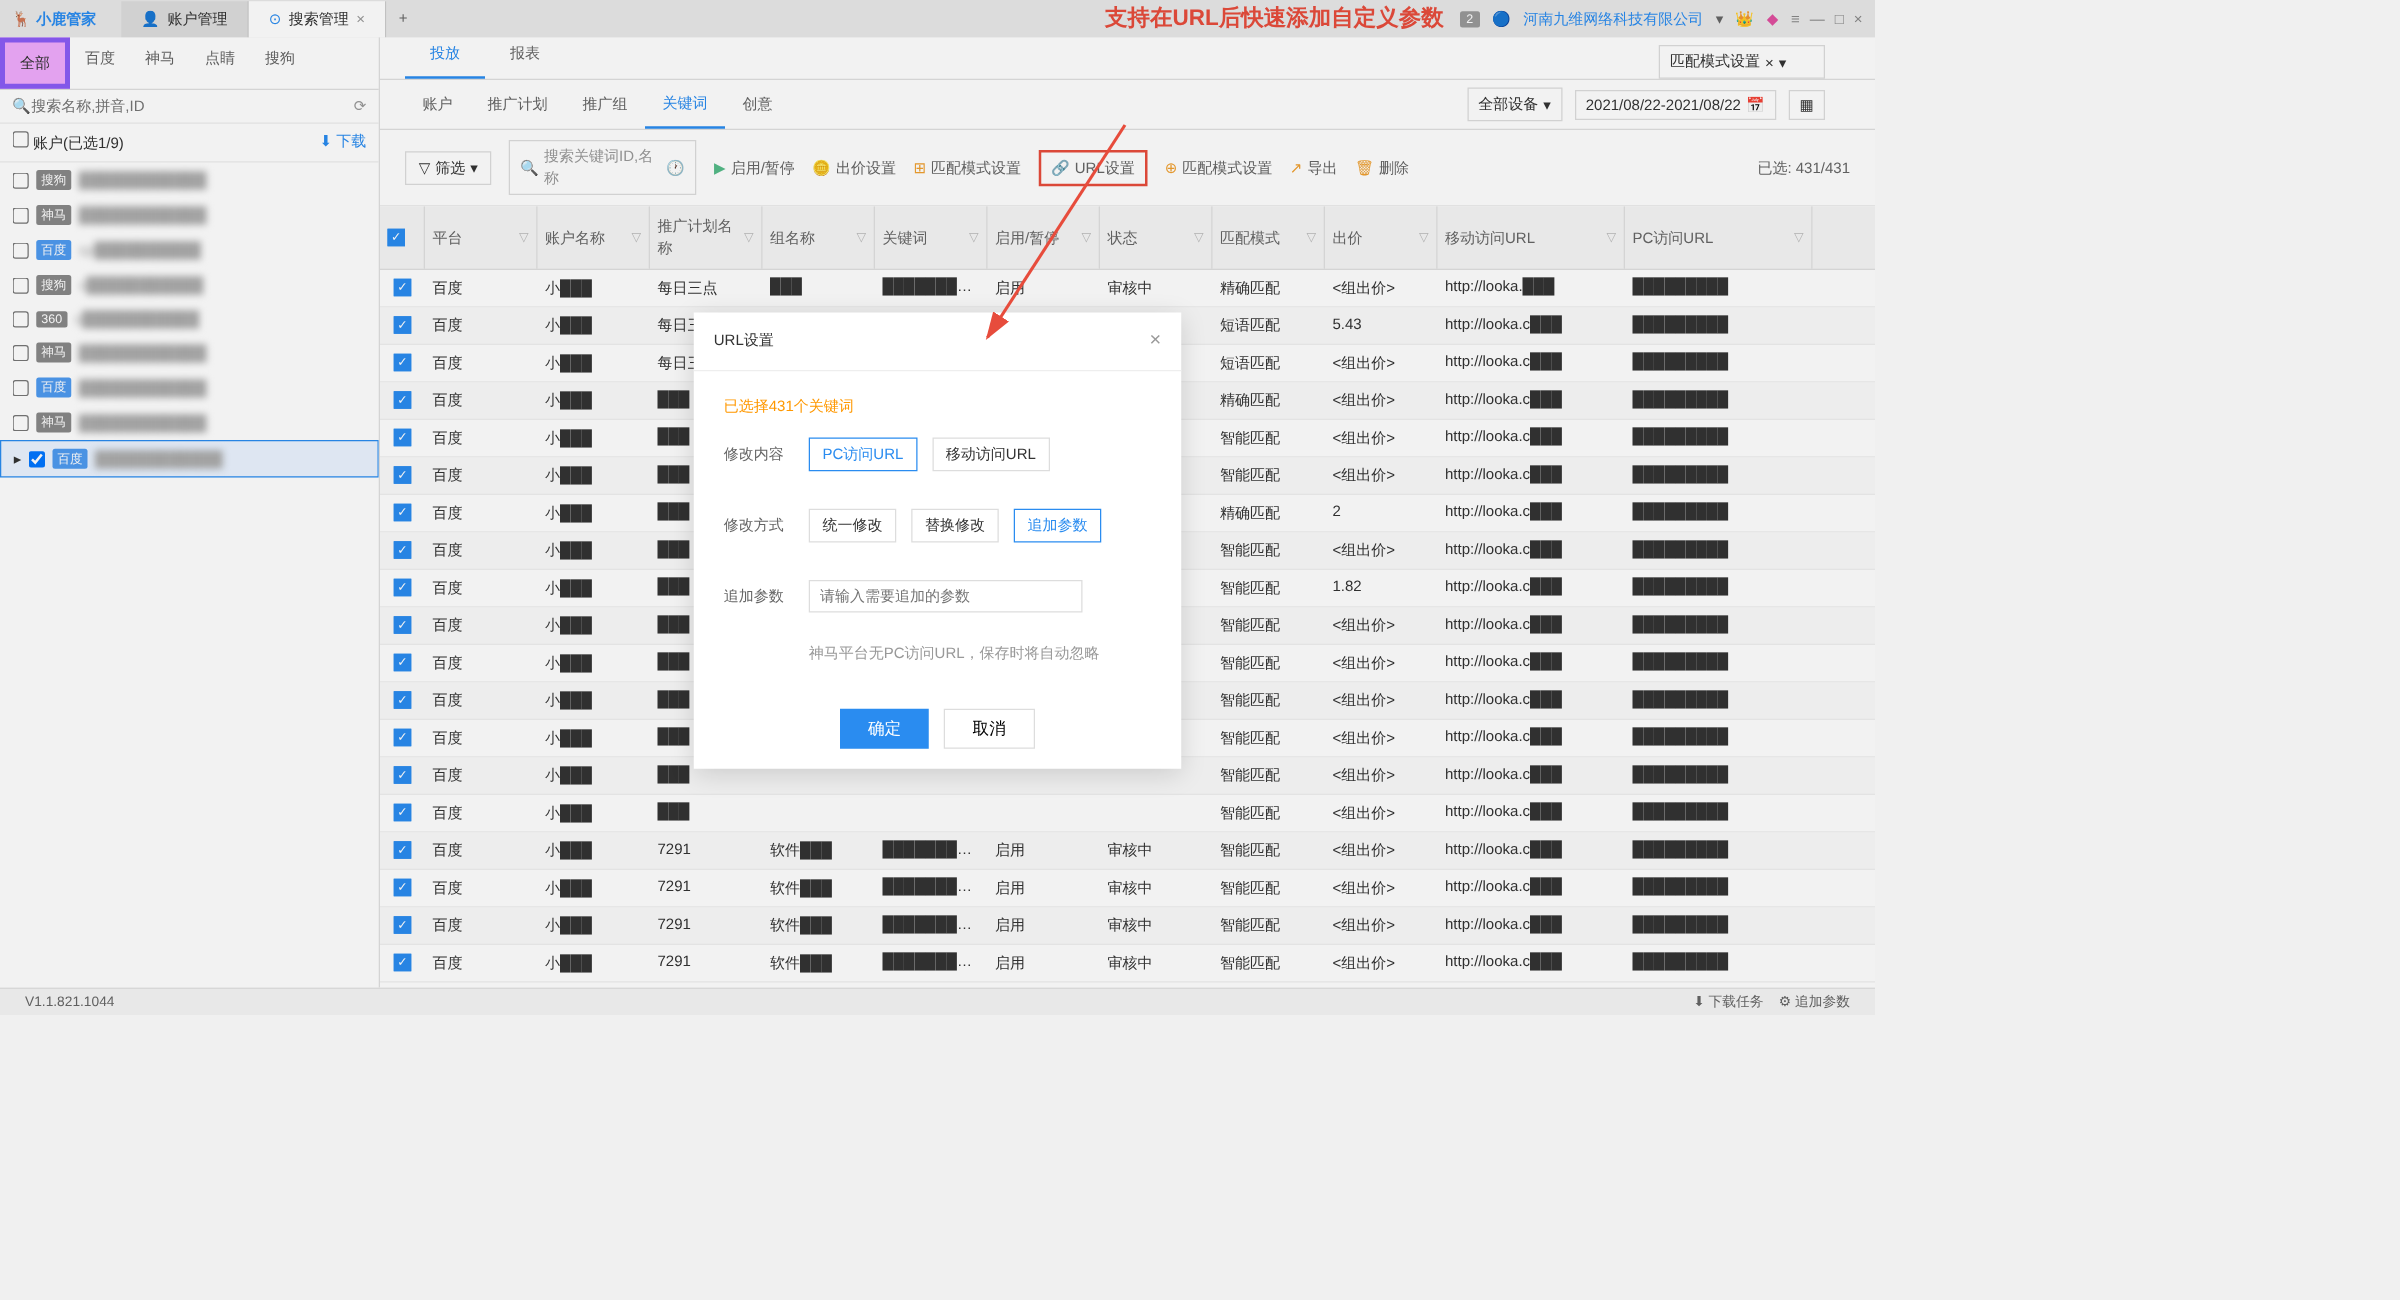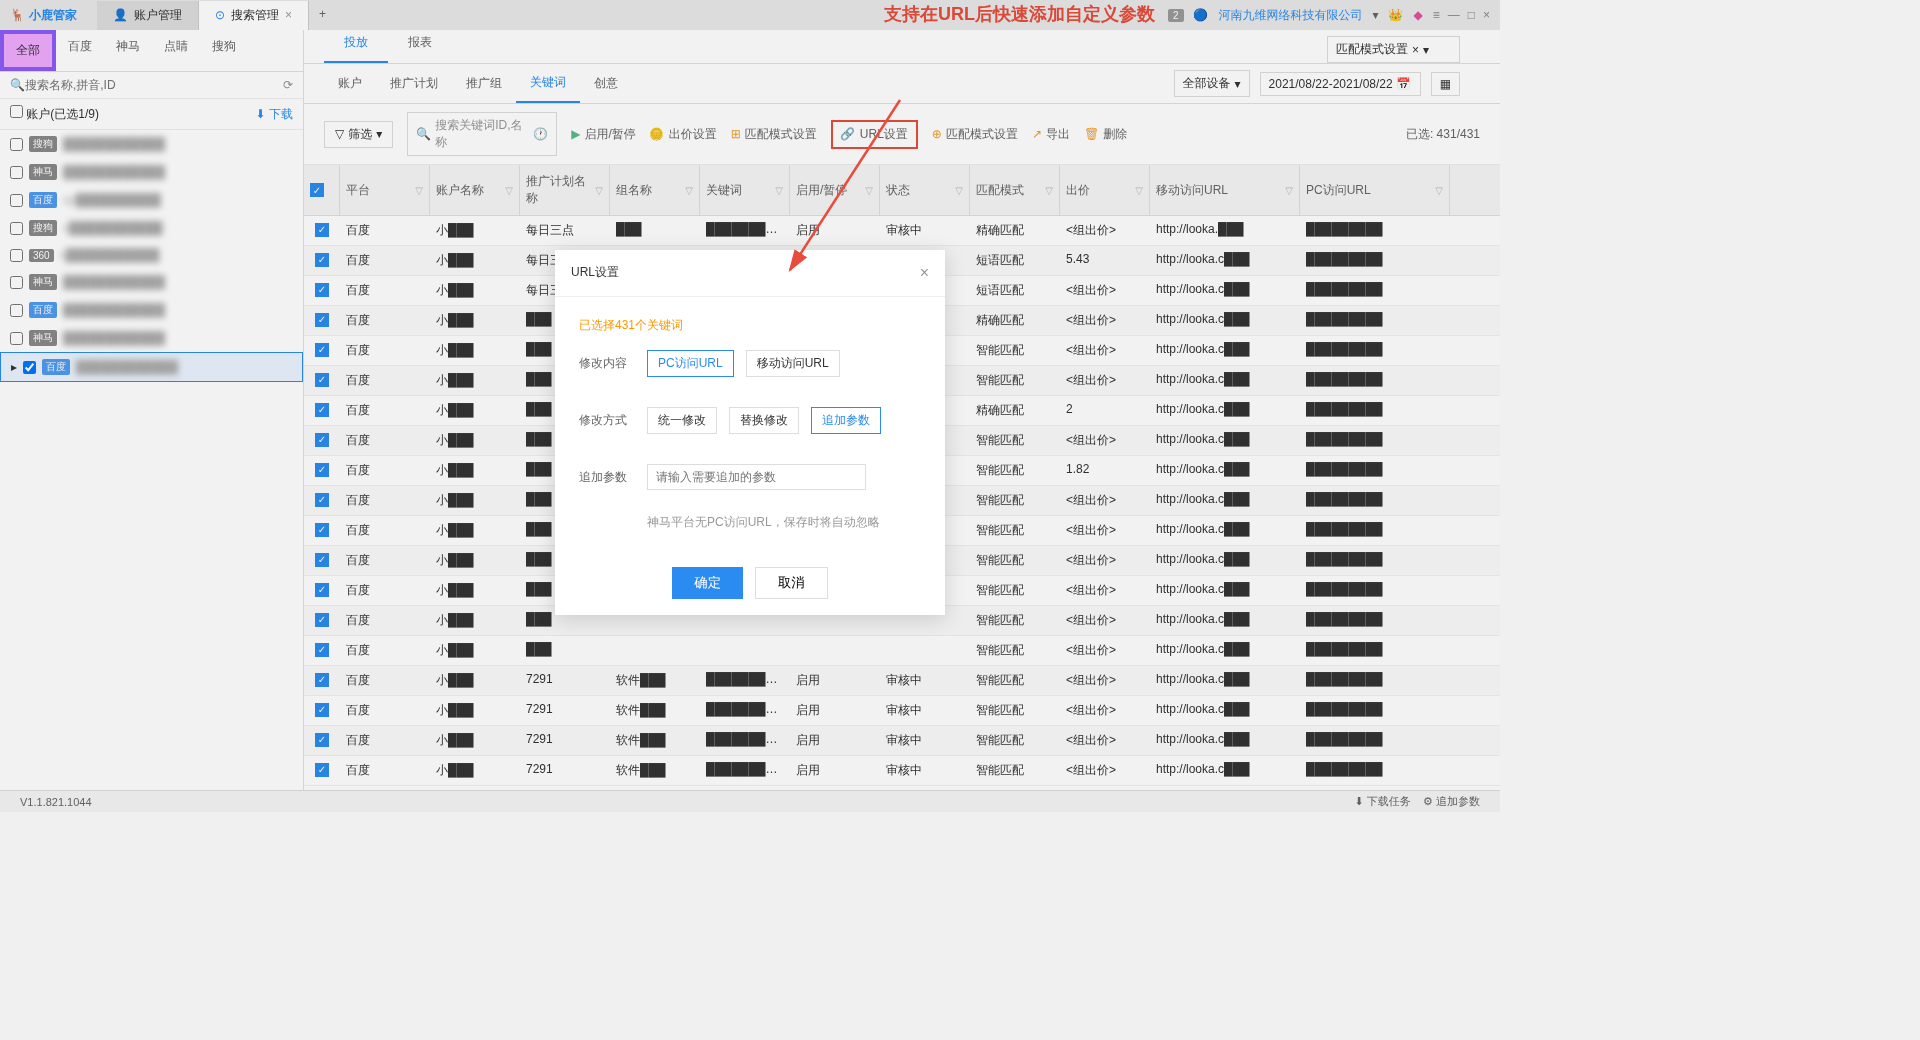--- a/index.html
+++ b/index.html
@@ -15,21 +15,21 @@
 .titlebar .badge { background: #999; color: #fff; padding: 1px 5px; border-radius: 2px; font-size: 10px; }
 .titlebar .company { color: #2a8cf0; }
 .titlebar .winbtns { display: flex; gap: 8px; color: #888; }
 .main { display: flex; height: calc(100% - 52px); }
 .sidebar { width: 304px; background: #fff; border-right: 1px solid #e0e0e0; display: flex; flex-direction: column; }
 .sidebar-tabs { display: flex; border-bottom: 1px solid #e0e0e0; }
 .sidebar-tab { padding: 8px 12px; cursor: pointer; color: #666; }
 .sidebar-tab.active { background: #f0abfc; color: #333; border: 4px solid #8b5cf6; }
 .sidebar-search { padding: 6px 10px; display: flex; align-items: center; border-bottom: 1px solid #eee; color: #999; }
 .sidebar-search input { border: none; outline: none; flex: 1; font-size: 12px; }
-.sidebar-header { padding: 6px 10px; display: flex; justify-content: space-between; align-items: flex-end; border-bottom: 1px solid #eee; }
+.sidebar-header { padding: 6px 10px; display: flex; justify-content: space-between; align-items: flex-start; border-bottom: 1px solid #eee; }
 .sidebar-header .download { color: #2a8cf0; }
 .sidebar-list { flex: 1; overflow: auto; }
 .sidebar-item { padding: 6px 10px; display: flex; align-items: center; gap: 6px; }
 .sidebar-item.selected { border: 1px solid #2a8cf0; background: #eaf3ff; }
 .platform-tag { padding: 1px 4px; border-radius: 2px; font-size: 10px; color: #fff; background: #999; }
 .platform-tag.baidu { background: #4e9af0; }
 .platform-tag.sm { background: #888; }
 .platform-tag.sg { background: #888; }
 .blur-text { filter: blur(3px); color: #aaa; }
 .content { flex: 1; background: #fff; display: flex; flex-direction: column; position: relative; }

